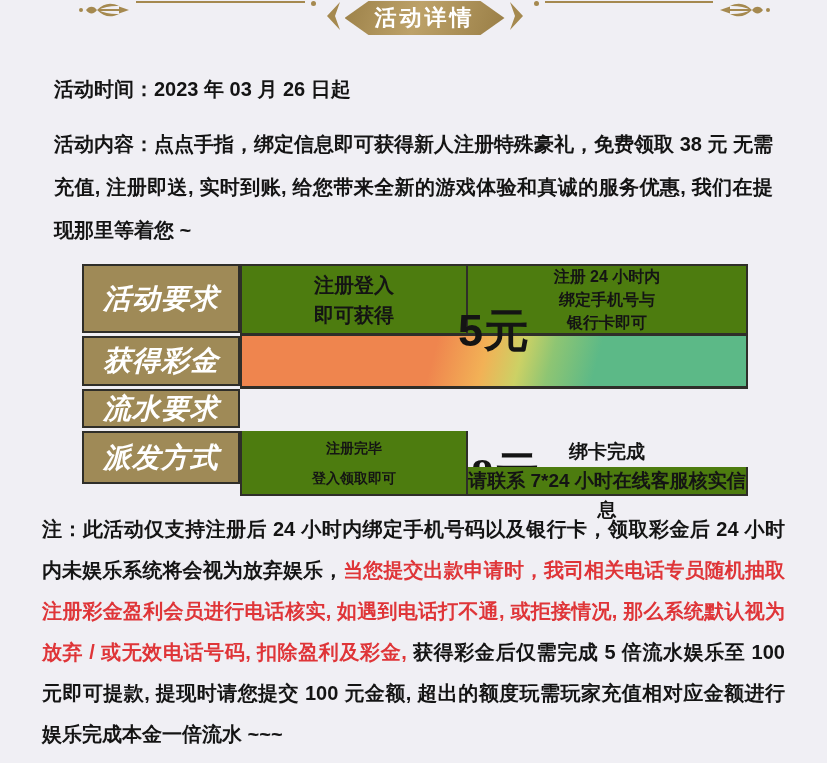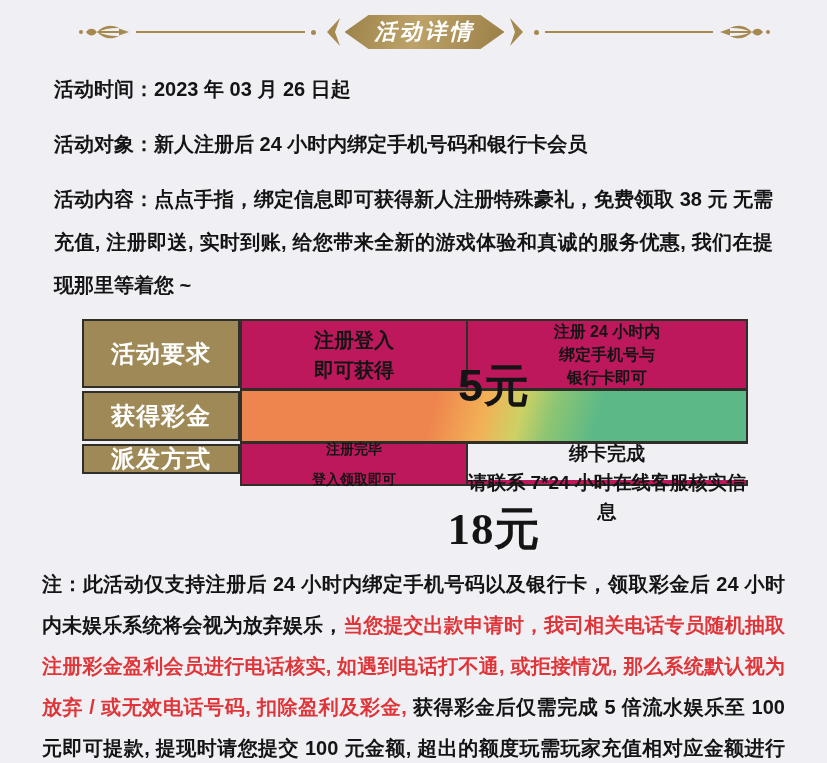--- a/index.html
+++ b/index.html
@@ -17,22 +17,22 @@
   html, body { margin: 0; padding: 0; }
   body {
     width: 827px; height: 763px; overflow: hidden;
     background: var(--bg);
     font-family: "Liberation Sans", "DejaVu Sans", sans-serif;
     color: var(--text);
   }
 
   
   .hdr {
-    display: flex; align-items: center;
-    padding: 20px 56px 0 78px; height: 44px; font-style: italic;
+    display: flex; align-items: flex-start;
+    padding: 1px 56px 0 78px; height: 44px;
   }
   .orn { color: var(--gold); flex: 0 0 auto; }
   .hline { flex: 1 1 auto; height: 2px; background: var(--gold); }
   .hdot { flex: 0 0 auto; width: 5px; height: 5px; border-radius: 50%; background: var(--gold); margin: 0 6px; }
   .chev { color: var(--gold); flex: 0 0 auto; margin: 0 4px; }
   .badge {
     flex: 0 0 auto; width: 160px; height: 34px;
     display: flex; align-items: center; justify-content: center;
     background: linear-gradient(110deg, #9c8149 0%, var(--gold-light) 45%, #9c8149 95%);
     clip-path: polygon(24px 0, calc(100% - 24px) 0, 100% 50%, calc(100% - 24px) 100%, 24px 100%, 0 50%);
@@ -51,25 +51,25 @@
     grid-template-columns: 158px 228px 280px;
     grid-template-rows: 72px 53px 42px 65px;
     font-weight: bold;
   }
   .lab { grid-column: 1; padding-bottom: 3px; }
   .lab.last { padding-bottom: 12px; }
   .lab-inner {
     height: 100%;
     background: var(--label-gold);
     border: 2px solid var(--border-dark);
-    color: #fff; font-size: 24px; letter-spacing: 1px;
-    display: flex; align-items: center; justify-content: center;
+    color: #fff; font-size: 28px; letter-spacing: 1px;
+    display: flex; align-items: center; justify-content: center; font-style: italic;
   }
   .con {
-    background: #be185d;
+    background: #4d7c0f;
     display: flex; flex-direction: column; align-items: center; justify-content: center;
     text-align: center;
     border-right: 2px solid var(--border-dark);
     border-bottom: 3px solid var(--border-dark);
   }
   .pre { white-space: pre-line; }
   .bl { border-left: 2px solid var(--border-dark); }
   .bt { border-top: 2px solid var(--border-dark); }
   .bb2 { border-bottom-width: 2px; }
   .c-r1c2 { font-size: 20px; line-height: 30px; }
@@ -129,21 +129,20 @@
       <path d="M8,9 C11,4.5 16,4.5 19,9 C16,13.5 11,13.5 8,9 Z" fill="currentColor"></path>
       <path d="M19,9 C26,2 33,1 41,5 C34,4.5 26,6 20,9 Z" fill="currentColor"></path>
       <path d="M19,9 C26,16 33,17 41,13 C34,13.5 26,12 20,9 Z" fill="currentColor"></path>
       <path d="M20,9 L44,9" stroke="currentColor" stroke-width="2"></path>
       <path d="M41,5.5 L51,9 L41,12.5 Z" fill="currentColor"></path>
     </svg>
   </header>
 
   <section class="info">
     <p>活动时间：2023 年 03 月 26 日起</p>
-    <p>活动对象：新人注册后 24 小时内绑定手机号码和银行卡会员</p>
     <p class="just">活动内容：点点手指，绑定信息即可获得新人注册特殊豪礼，免费领取 38 元 无需充值, 注册即送, 实时到账, 给您带来全新的游戏体验和真诚的服务优惠, 我们在提现那里等着您 ~</p>
   </section>
 
   <div class="tbl">
 
     <div class="lab">
       <div class="lab-inner">活动要求</div>
     </div>
     <div class="con pre bl bt c-r1c2">注册登入
 即可获得</div>
@@ -152,20 +151,23 @@
 银行卡即可</div>
 
     <div class="lab">
       <div class="lab-inner">获得彩金</div>
     </div>
     <div class="con bl c-r2">
       <div class="half h1">5元</div>
       <div class="half h2">18元</div>
     </div>
 
+    <div class="lab">
+      <div class="lab-inner">流水要求</div>
+    </div>
 
     <div class="lab last">
       <div class="lab-inner">派发方式</div>
     </div>
     <div class="con pre bl bb2 c-r4c2">注册完毕
 登入领取即可</div>
     <div class="con pre bb2 c-r4c3">绑卡完成
 请联系 7*24 小时在线客服核实信息</div>
   </div>
 

